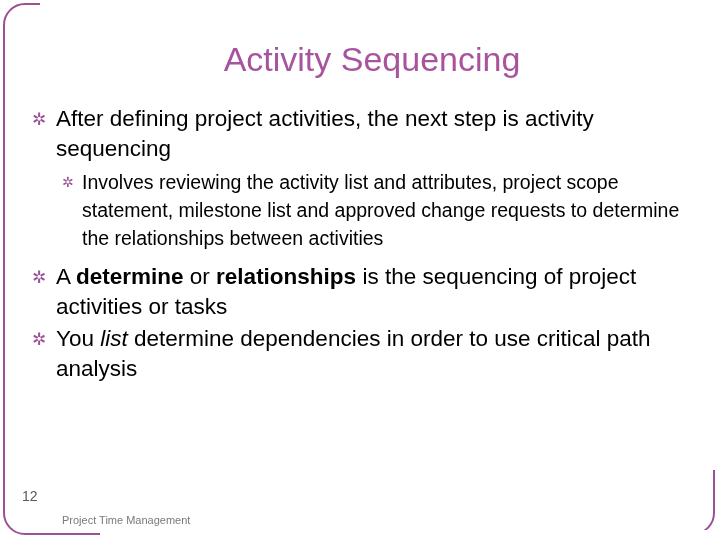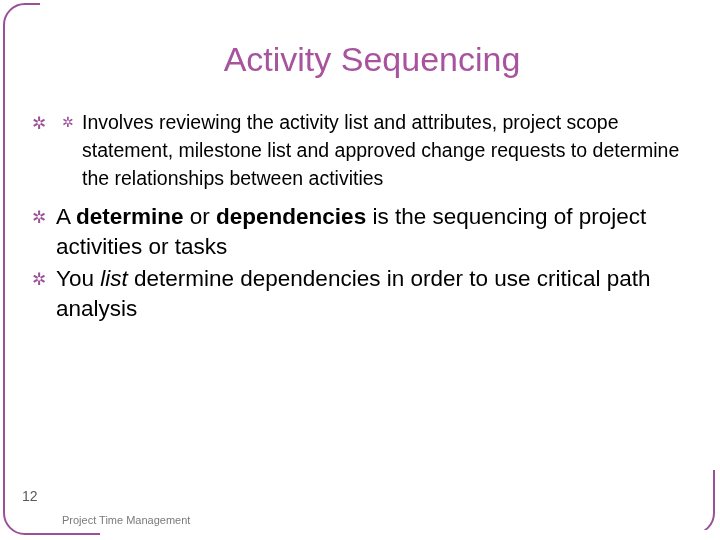--- a/index.html
+++ b/index.html
@@ -145,32 +145,33 @@
   <div class="mask-right"></div>
   <div class="mask-bottom-right"></div>
 
   <div class="title">Activity Sequencing</div>
 
   <div class="body">
     <ul class="lvl1">
 
       <li>
         <span class="bullet">✲</span>
+        <span>After defining project activities, the next step is activity sequencing</span>
 
         <ul class="lvl2">
           <li>
             <span class="bullet">✲</span>
             <span>Involves reviewing the activity list and attributes, project scope statement, milestone list and approved change requests to determine the relationships between activities</span>
           </li>
         </ul>
       </li>
 
       <li>
         <span class="bullet">✲</span>
-        <span>A </span><b class="strong">determine</b><span> or </span><b class="strong">dependencies</b><span> is the sequencing of project activities or tasks</span>
+        <span>A </span><b class="strong">determine</b><span> or </span><b class="strong">relationships</b><span> is the sequencing of project activities or tasks</span>
       </li>
 
       <li>
         <span class="bullet">✲</span>
         <span>You </span><i class="em">list</i><span> determine dependencies in order to use critical path analysis</span>
       </li>
 
     </ul>
   </div>
 

